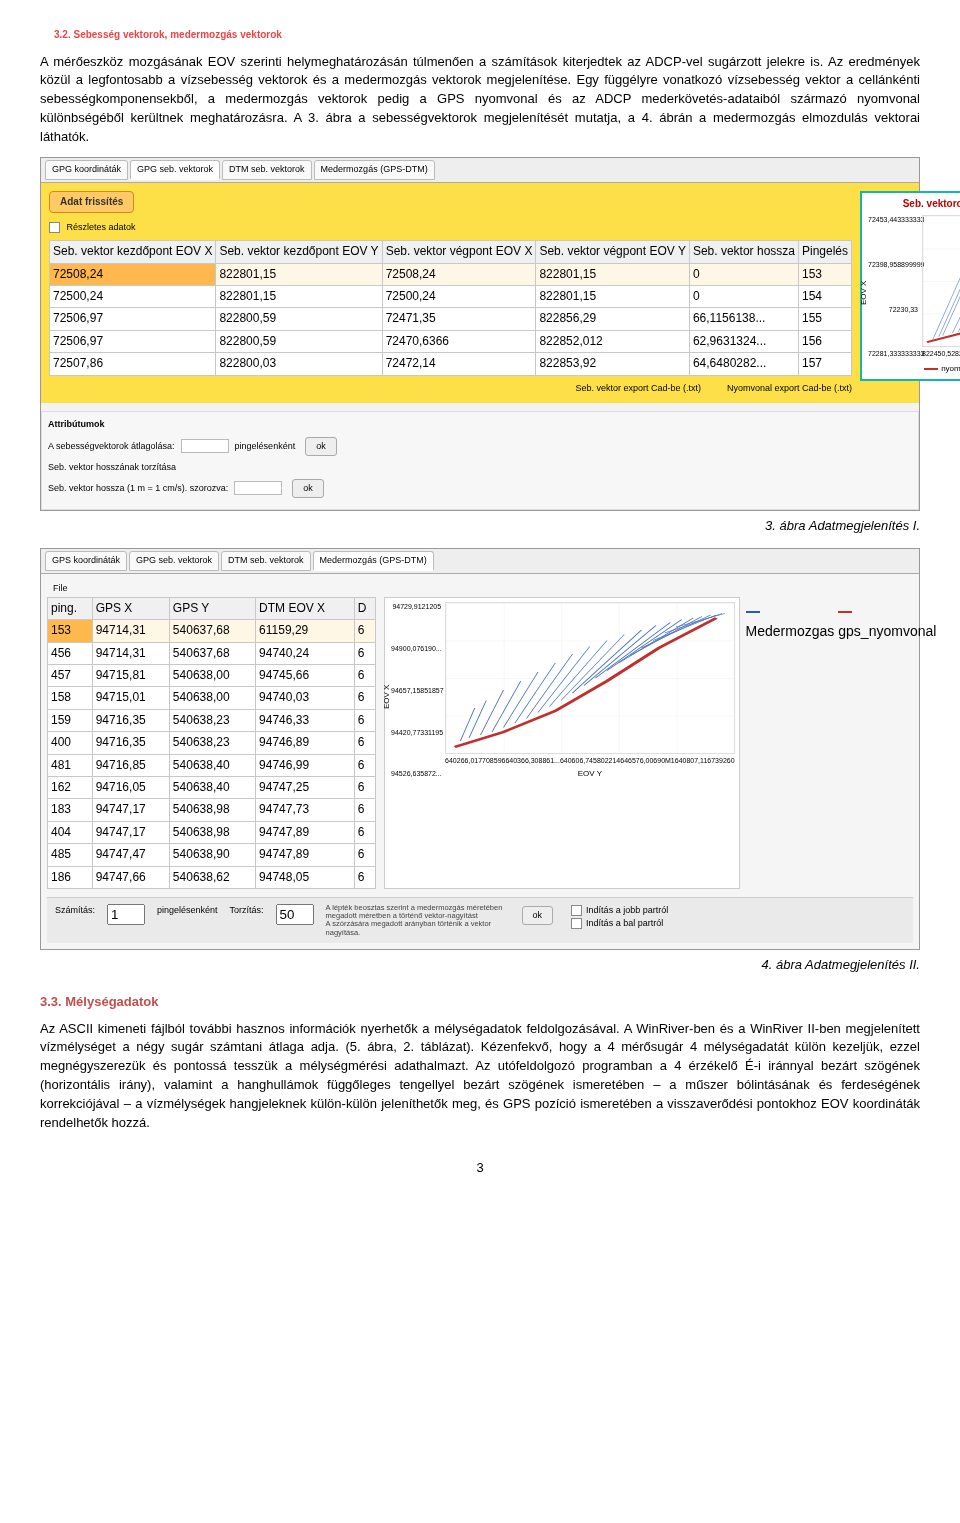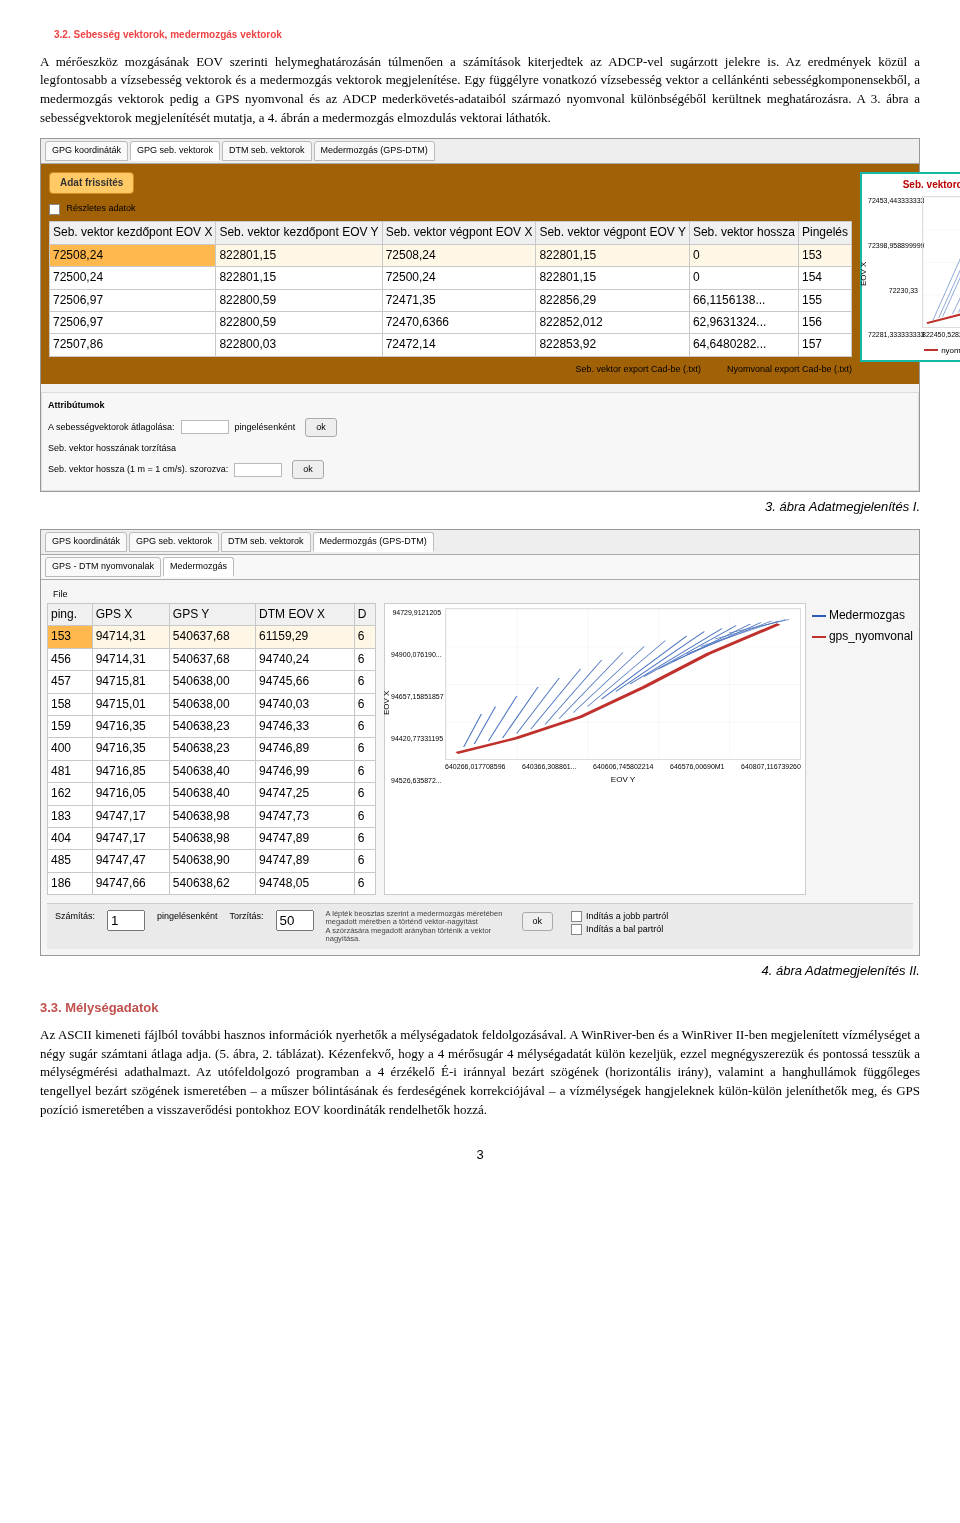--- a/index.html
+++ b/index.html
@@ -20,21 +20,20 @@
   }
   h3.subsection {
     font-size: 13px;
     font-weight: bold;
     color: #c0504d;
     margin: 18px 0 8px 0;
   }
   p.body-text {
     text-align: justify;
     margin: 0 0 10px 0;
-    font-family: Liberation Serif, serif;
   }
   p.caption {
     font-style: italic;
     text-align: right;
     margin: 6px 0 12px 0;
   }
   .page-number {
     text-align: center;
     margin-top: 26px;
     font-size: 13px;
@@ -61,21 +60,21 @@
     background: #f9f9f9;
   }
   .tab.active {
     background: #fff;
     border-bottom: 2px solid #fff;
   }
   .shot1-body {
     display: flex;
     gap: 8px;
     padding: 8px;
-    background: #a16207;
+    background: #fde047;
   }
   .left-col { flex: 1 1 52%; }
   .right-col { flex: 1 1 48%; }
   .btn {
     display: inline-block;
     background: #ffc966;
     border: 1px solid #d08a1e;
     border-radius: 4px;
     padding: 3px 10px;
     font-size: 10px;
@@ -190,22 +189,22 @@
     border: 1px solid #bbb; font-size: 9px; padding: 1px 3px;
   }
 
   
   .shot2-body { padding:6px; background:#f5f5f5; }
   .shot2-main { display:flex; gap:8px; }
   .shot2-left { flex:0 0 38%; }
   .shot2-right { flex:1 1 62%; }
   .menu-label { font-size:9px; padding:2px 6px; }
   .right-legend {
-    font-size:12px; margin-left:6px; margin-top:4px;
-    display:flex; flex-direction:column; gap:4px;
+    font-size:14px; margin-left:6px; margin-top:4px;
+    display:flex; flex-direction:row; gap:4px;
   }
   .shot2-chart-wrap { display:flex; }
   .shot2-chart { flex:1; border:1px solid #ccc; background:#fff; padding:4px; }
   .shot2-area-wrap { position:relative; margin-left:56px; }
   .shot2-area {
     position:relative; height:150px;
     background: linear-gradient(to right, rgba(0,0,0,0.03) 1px, transparent 1px) 0 0/20% 100%,
                 linear-gradient(to bottom, rgba(0,0,0,0.03) 1px, transparent 1px) 0 0/100% 25%;
     border:1px solid #ddd;
   }
@@ -383,24 +382,20 @@
 
 <p class="caption">3. ábra Adatmegjelenítés I.</p>
 
 <div class="shot">
   <div class="tabs-row">
     <span class="tab">GPS koordináták</span>
     <span class="tab">GPG seb. vektorok</span>
     <span class="tab">DTM seb. vektorok</span>
     <span class="tab active">Medermozgás (GPS-DTM)</span>
   </div>
-  <div class="tabs-row" style="background:#f8f8f8">
-    <span class="tab">GPS - DTM nyomvonalak</span>
-    <span class="tab active">Medermozgás</span>
-  </div>
 
   <div class="shot2-body">
     <div class="menu-label">File</div>
 
     <div class="shot2-main">
       <div class="shot2-left">
         <table class="datagrid">
           <thead>
               <tr>
             <th>ping.</th>

